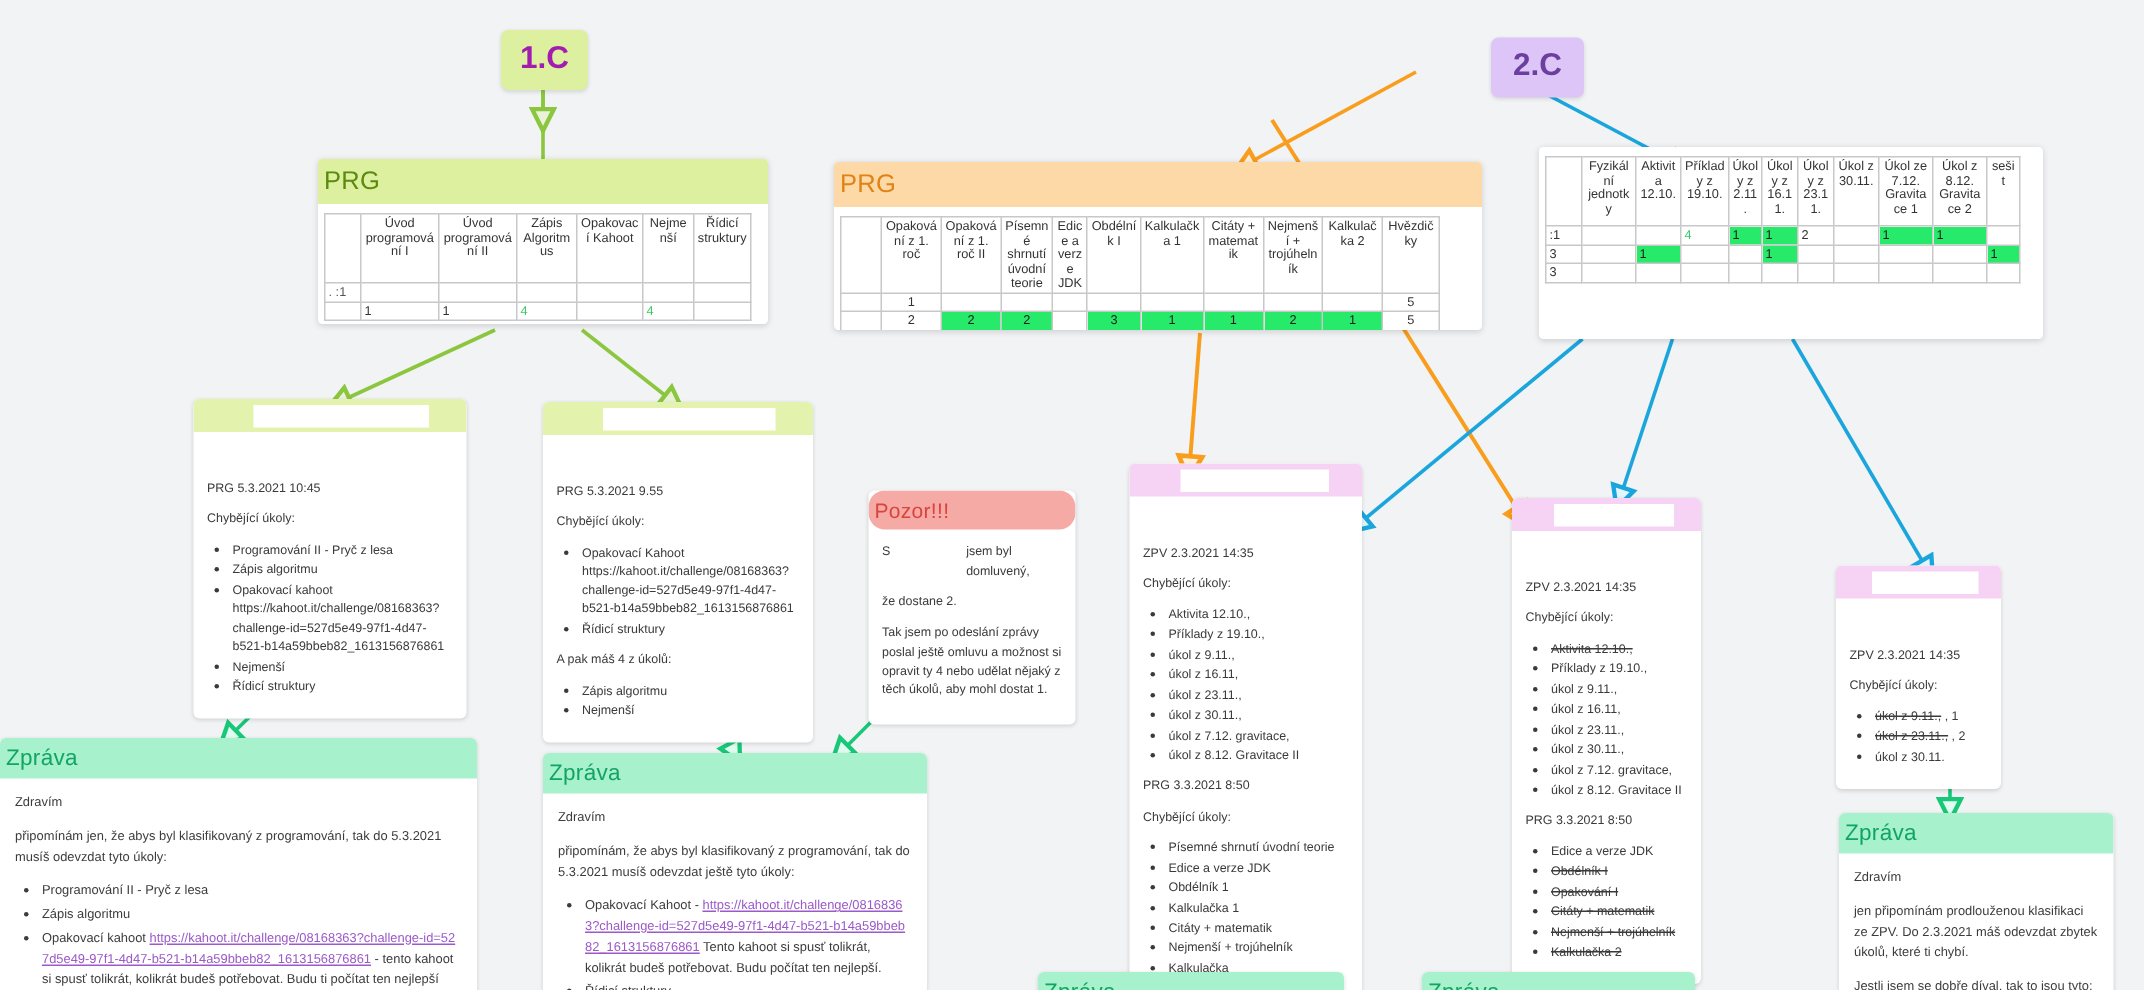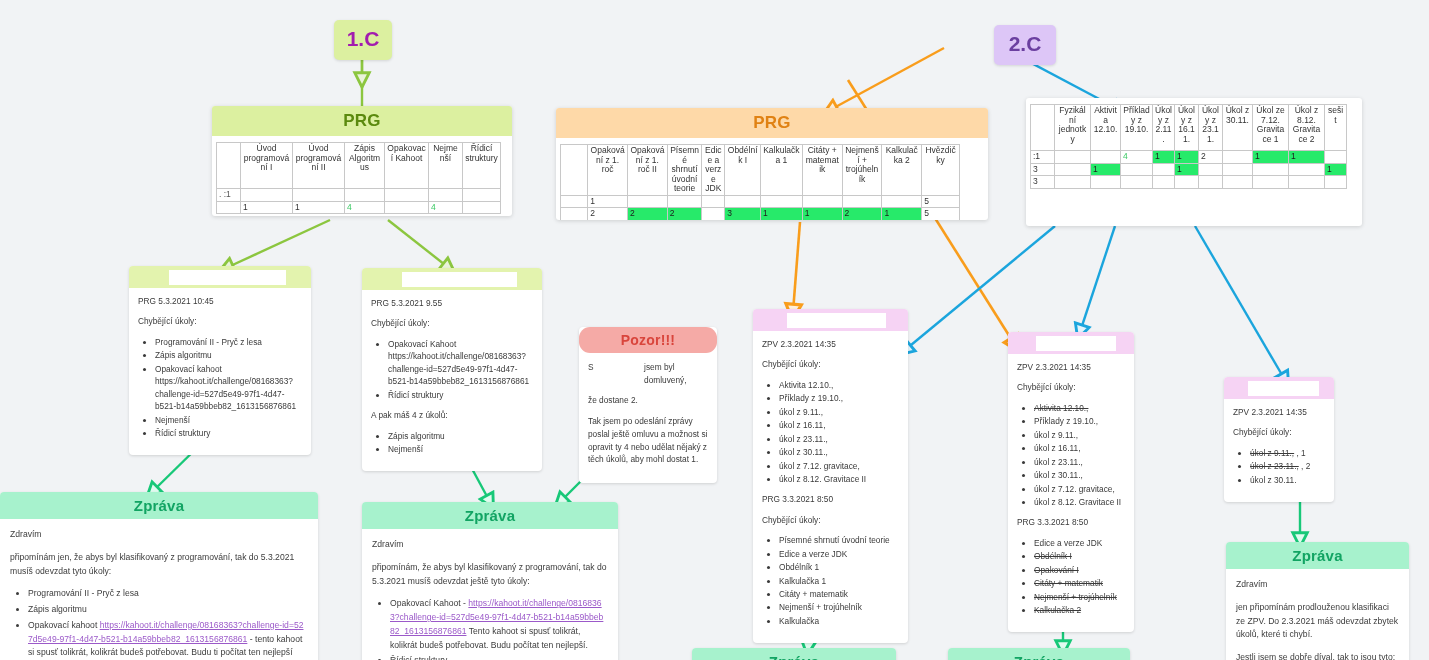--- a/index.html
+++ b/index.html
@@ -21,22 +21,21 @@
     pointer-events: none;
   }
   .node {
     position: absolute;
     background: #ffffff;
     border-radius: 4px;
     box-shadow: 0 1px 3px rgba(0,0,0,0.14);
     overflow: hidden;
   }
   .node-title {
-    text-align: center;
-    font-weight: bold;
+    font-weight: normal;
     padding: 5px 4px;
     letter-spacing: .2px;
   }
   
   .pill {
     position: absolute;
     border-radius: 5px;
     text-align: center;
     font-size: 21px;
     font-weight: bold;
@@ -79,21 +78,21 @@
   
   .note { font-size: 8.3px; color: #3a3a3a; line-height: 1.5; }
   .note .redact {
     height: 22px; position: relative; background: #e3f3ae;
   }
   .note .redact.pink { background: #f6d3f4; }
   .note .redact .bar {
     position: absolute; left: 22%; right: 14%; top: 4px; bottom: 3px;
     background: #ffffff;
   }
-  .note .body { padding: 7px 9px 8px 9px; }
+  .note .body { padding: 7px 9px 8px 9px; margin-top: 24px; }
   .note p { margin: 0 0 8px 0; }
   .note ul { margin: 0 0 8px 0; padding-left: 17px; }
   .note li { margin: 0 0 1px 0; }
   .strike { text-decoration: line-through; }
 
   
   .warn .node-title { background: #f5aaa6; color: #d9453c; font-size: 14px; border-radius: 11px; }
   .warn .body { padding: 8px 9px; font-size: 8.3px; color:#3a3a3a; line-height:1.55;}
   .warn .line1 { display:flex; }
   .warn .line1 .left { width: 10px; }
@@ -204,21 +203,21 @@
         <td></td>
         <td class="gr">4</td>
         <td></td>
       </tr>
     </tbody>
       </table>
   </div>
 
   <div class="node subj prg2" style="left:556px; top:108px; width:432px; height:112px;">
     <div class="node-title">PRG</div>
-    <table class="grid" style="width:400px;">
+    <table class="grid" style="width:400px;text-align:center;">
       <colgroup>
           <col style="width:26px">
           <col style="width:38px">
           <col style="width:38px">
           <col style="width:33px">
           <col style="width:22px">
           <col style="width:34px">
           <col style="width:40px">
           <col style="width:38px">
           <col style="width:38px">

